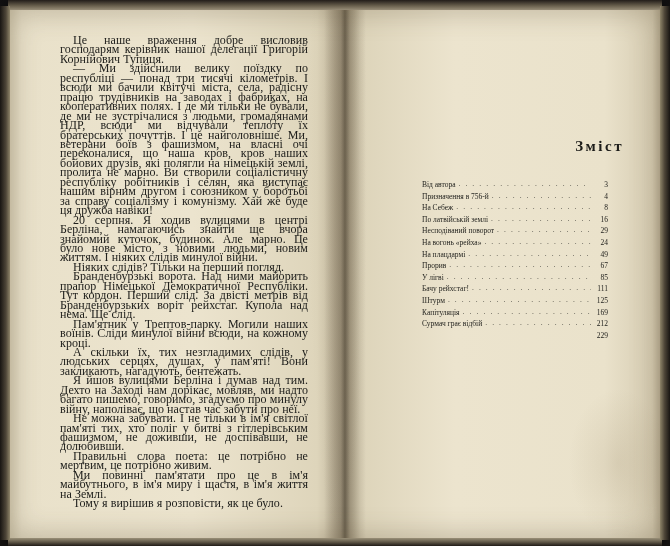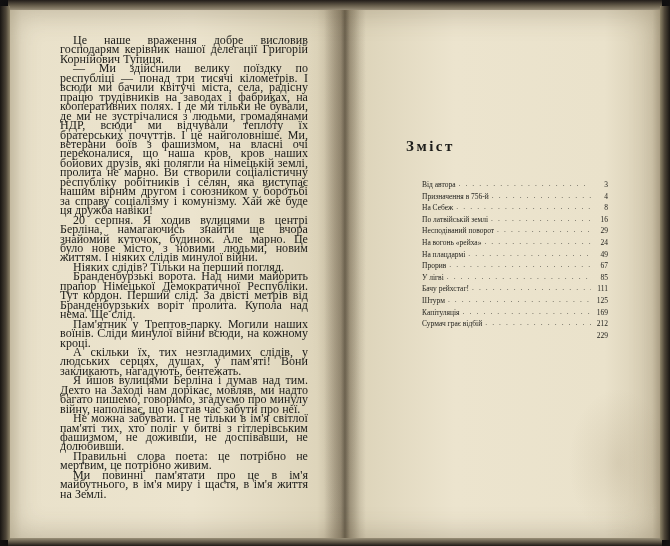--- a/index.html
+++ b/index.html
@@ -113,21 +113,21 @@
     position: absolute;
     left: 398px;
     top: 130px;
     width: 218px;
   }
   .toc-title {
     font-size: 15px;
     font-weight: bold;
     letter-spacing: 2.5px;
     color: #1d1d1a;
-    text-align: left;
+    text-align: right;
     margin: 0 0 24px 0;
     font-family: "Liberation Serif", serif;
   }
   .toc-list {
     margin: 16px;
     padding: 0;
     list-style: none;
   }
   .toc-item {
     display: flex;
@@ -183,27 +183,28 @@
   <div class="page-block">
     <div class="page-left"></div>
     <div class="page-right"></div>
     <div class="gutter"></div>
 
     <div class="text-col">
       <p>Це наше враження добре висловив господарям керівник нашої делегації Григорій Корнійович Тупиця.</p>
       <p>— Ми здійснили велику поїздку по республіці — понад три тисячі кілометрів. І всюди ми бачили квітучі міста, села, радісну працю трудівників на заводах і фабриках, на кооперативних полях. І де ми тільки не бували, де ми не зустрічалися з людьми, громадянами НДР, всюди ми відчували теплоту їх братерських почуттів. І це найголовніше. Ми, ветерани боїв з фашизмом, на власні очі переконалися, що наша кров, кров наших бойових друзів, які полягли на німецькій землі, пролита не марно. Ви створили соціалістичну республіку робітників і селян, яка виступає нашим вірним другом і союзником у боротьбі за справу соціалізму і комунізму. Хай же буде ця дружба навіки!</p>
       <p>20 серпня. Я ходив вулицями в центрі Берліна, намагаючись знайти ще вчора знайомий куточок, будинок. Але марно. Це було нове місто, з новими людьми, новим життям. І ніяких слідів минулої війни.</p>
       <p>Ніяких слідів? Тільки на перший погляд.</p>
-      <p>Бранденбурзькі ворота. Над ними майорить прапор Німецької Демократичної Республіки. Тут кордон. Перший слід. За двісті метрів від Бранденбурзьких воріт пролита. Купола над нема. Ще слід.</p>
+      <p>Бранденбурзькі ворота. Над ними майорить прапор Німецької Демократичної Республіки. Тут кордон. Перший слід. За двісті метрів від Бранденбурзьких воріт рейхстаг. Купола над нема. Ще слід.</p>
       <p>Пам'ятник у Трептов-парку. Могили наших воїнів. Сліди минулої війни всюди, на кожному кроці.</p>
       <p>А скільки їх, тих незгладимих слідів, у людських серцях, душах, у пам'яті! Вони закликають, нагадують, бентежать.</p>
       <p>Я йшов вулицями Берліна і думав над тим. Дехто на Заході нам дорікає, мовляв, ми надто багато пишемо, говоримо, згадуємо про минулу війну, наполіває, що настав час забути про неї.</p>
       <p>Не можна забувати. І не тільки в ім'я світлої пам'яті тих, хто поліг у битві з гітлерівським фашизмом, не доживши, не доспівавши, не долюбивши.</p>
       <p>Правильні слова поета: це потрібно не мертвим, це потрібно живим.</p>
       <p>Ми повинні пам'ятати про це в ім'я майбутнього, в ім'я миру і щастя, в ім'я життя на Землі.</p>
+      <p>Тому я вирішив я розповісти, як це було.</p>
     </div>
 
     <div class="toc">
       <div class="toc-title">Зміст</div>
       <ul class="toc-list">
         <li class="toc-item">
           <span class="toc-label">Від автора</span>
           <span class="toc-dots">. . . . . . . . . . . . . . . . . . . . . . . . . . . . . .</span>
           <span class="toc-page">3</span>
         </li>

